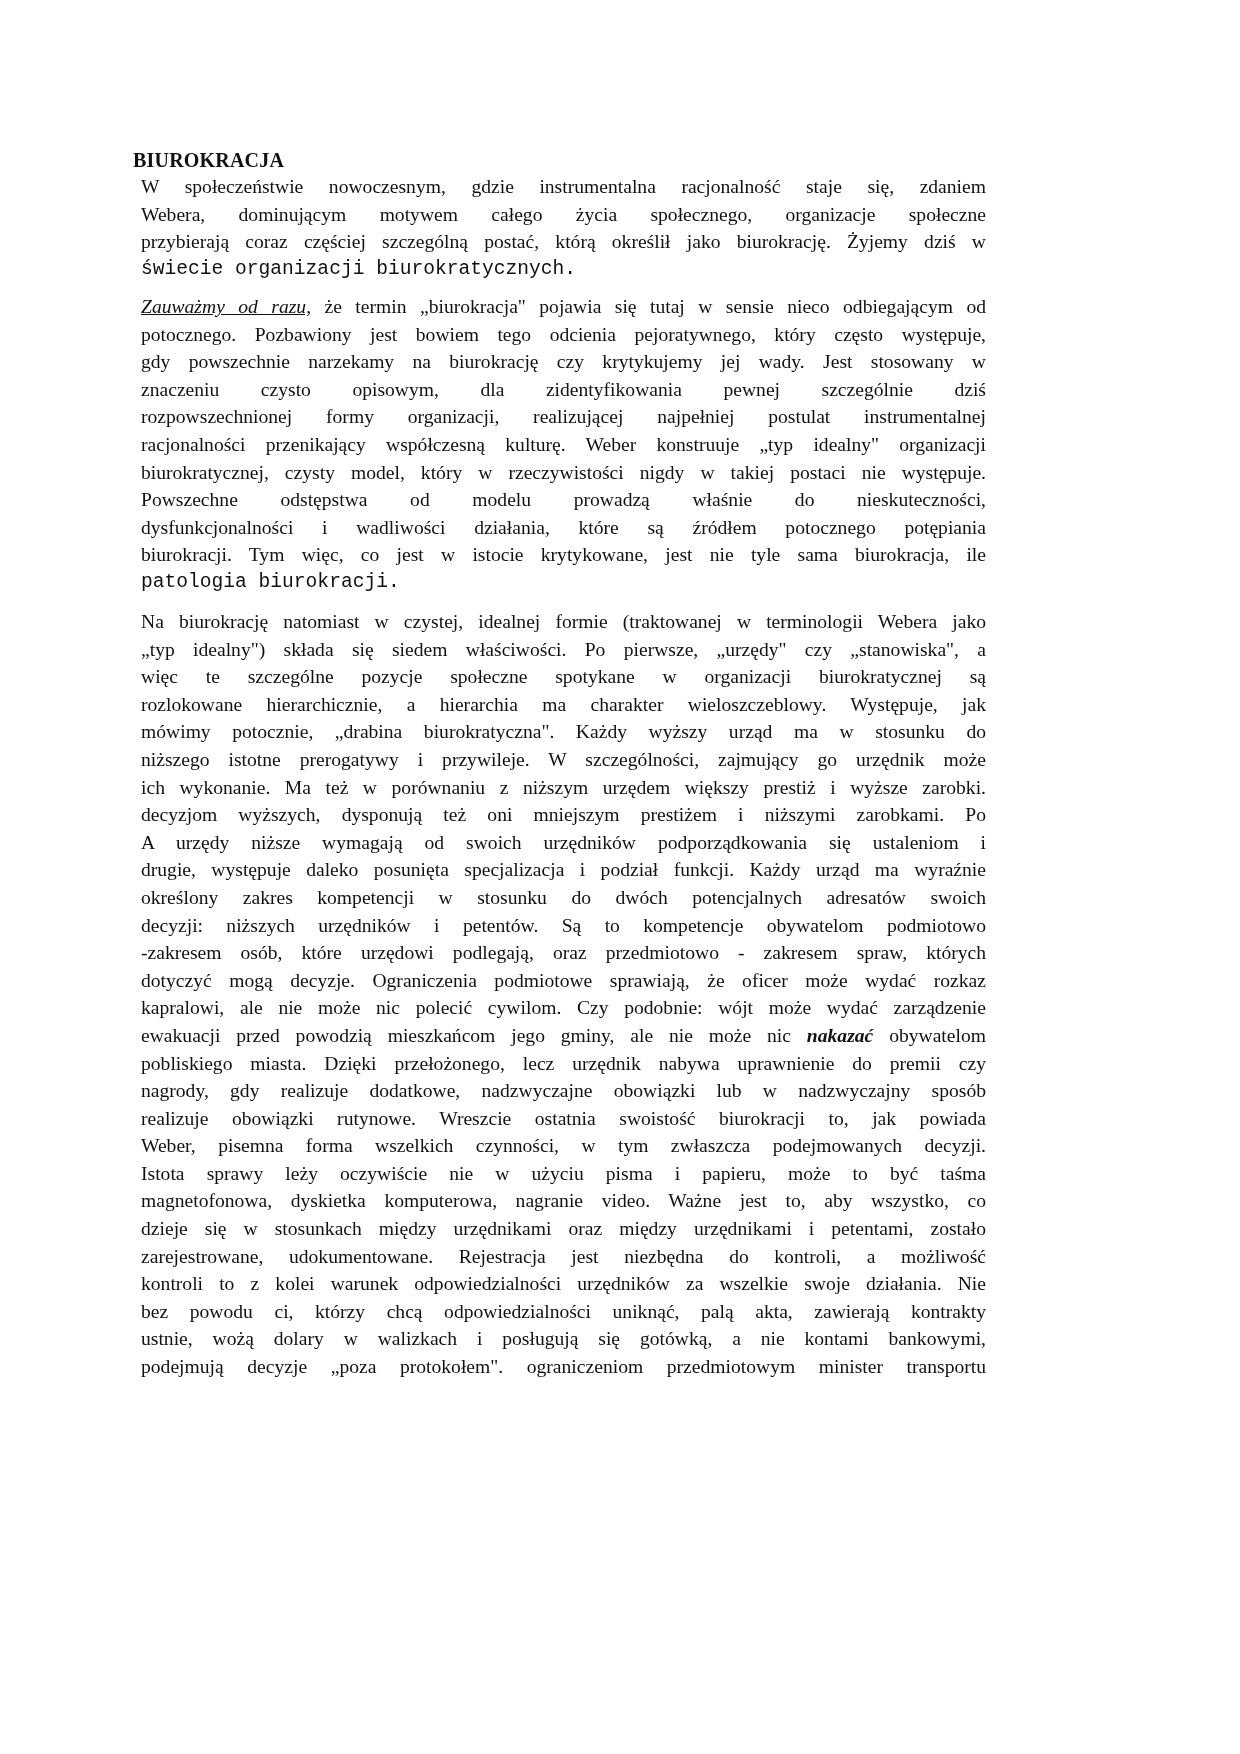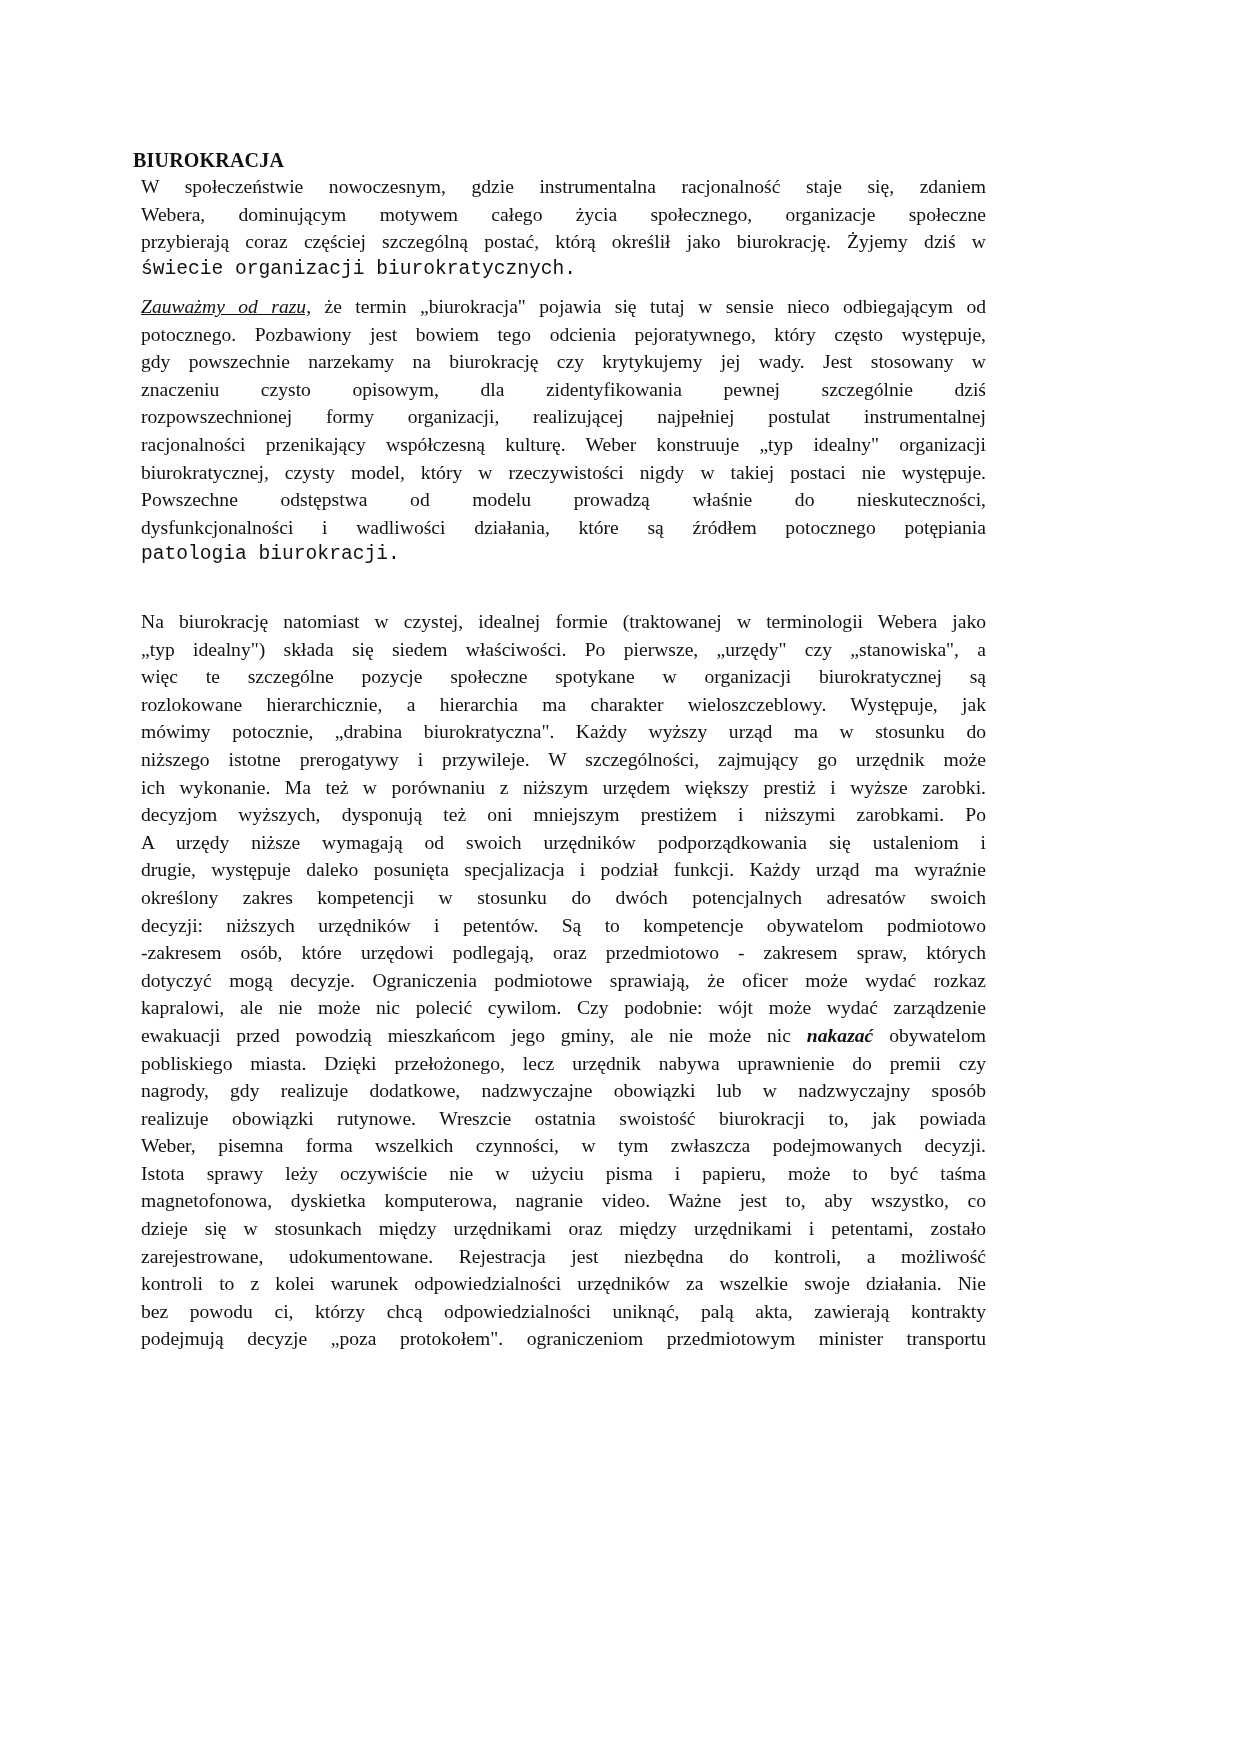--- a/index.html
+++ b/index.html
@@ -73,20 +73,21 @@
   <div class="para" style="top:293px;">
     <span class="line"><span class="itb" style="font-weight:normal;text-decoration:underline;">Zauważmy od razu,</span><span> że termin „biurokracja" pojawia się tutaj w sensie nieco odbiegającym od</span></span>
     <span class="line">potocznego. Pozbawiony jest bowiem tego odcienia pejoratywnego, który często występuje,</span>
     <span class="line">gdy powszechnie narzekamy na biurokrację czy krytykujemy jej wady. Jest stosowany w</span>
     <span class="line">znaczeniu czysto opisowym, dla zidentyfikowania pewnej szczególnie dziś</span>
     <span class="line">rozpowszechnionej formy organizacji, realizującej najpełniej postulat instrumentalnej</span>
     <span class="line">racjonalności przenikający współczesną kulturę. Weber konstruuje „typ idealny" organizacji</span>
     <span class="line">biurokratycznej, czysty model, który w rzeczywistości nigdy w takiej postaci nie występuje.</span>
     <span class="line">Powszechne odstępstwa od modelu prowadzą właśnie do nieskuteczności,</span>
     <span class="line">dysfunkcjonalności i wadliwości działania, które są źródłem potocznego potępiania</span>
+    <span class="line">biurokracji. Tym więc, co jest w istocie krytykowane, jest nie tyle sama biurokracja, ile</span>
     <span class="line last">patologia biurokracji.</span>
   </div>
 
   <div class="para" style="top:608px;">
     <span class="line">Na biurokrację natomiast w czystej, idealnej formie (traktowanej w terminologii Webera jako</span>
     <span class="line">„typ idealny") składa się siedem właściwości. Po pierwsze, „urzędy" czy „stanowiska", a</span>
     <span class="line">więc te szczególne pozycje społeczne spotykane w organizacji biurokratycznej są</span>
     <span class="line">rozlokowane hierarchicznie, a hierarchia ma charakter wieloszczeblowy. Występuje, jak</span>
     <span class="line">mówimy potocznie, „drabina biurokratyczna". Każdy wyższy urząd ma w stosunku do</span>
     <span class="line">niższego istotne prerogatywy i przywileje. W szczególności, zajmujący go urzędnik może</span>
@@ -103,16 +104,17 @@
     <span class="line">pobliskiego miasta. Dzięki przełożonego, lecz urzędnik nabywa uprawnienie do premii czy</span>
     <span class="line">nagrody, gdy realizuje dodatkowe, nadzwyczajne obowiązki lub w nadzwyczajny sposób</span>
     <span class="line">realizuje obowiązki rutynowe. Wreszcie ostatnia swoistość biurokracji to, jak powiada</span>
     <span class="line">Weber, pisemna forma wszelkich czynności, w tym zwłaszcza podejmowanych decyzji.</span>
     <span class="line">Istota sprawy leży oczywiście nie w użyciu pisma i papieru, może to być taśma</span>
     <span class="line">magnetofonowa, dyskietka komputerowa, nagranie video. Ważne jest to, aby wszystko, co</span>
     <span class="line">dzieje się w stosunkach między urzędnikami oraz między urzędnikami i petentami, zostało</span>
     <span class="line">zarejestrowane, udokumentowane. Rejestracja jest niezbędna do kontroli, a możliwość</span>
     <span class="line">kontroli to z kolei warunek odpowiedzialności urzędników za wszelkie swoje działania. Nie</span>
     <span class="line">bez powodu ci, którzy chcą odpowiedzialności uniknąć, palą akta, zawierają kontrakty</span>
+    <span class="line">ustnie, wożą dolary w walizkach i posługują się gotówką, a nie kontami bankowymi,</span>
     <span class="line">podejmują decyzje „poza protokołem". ograniczeniom przedmiotowym minister transportu</span>
   </div>
 
 </div>
 
 </body></html>

